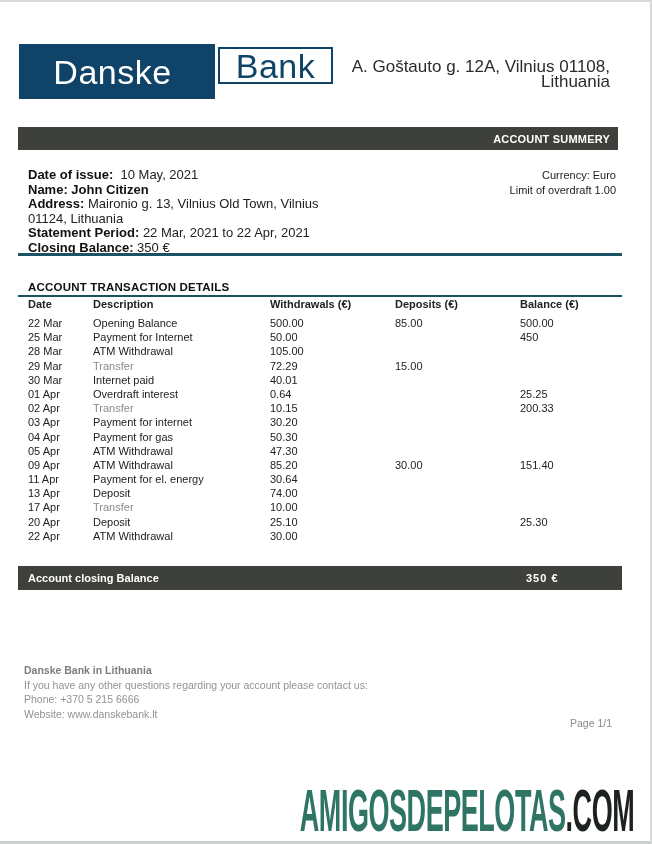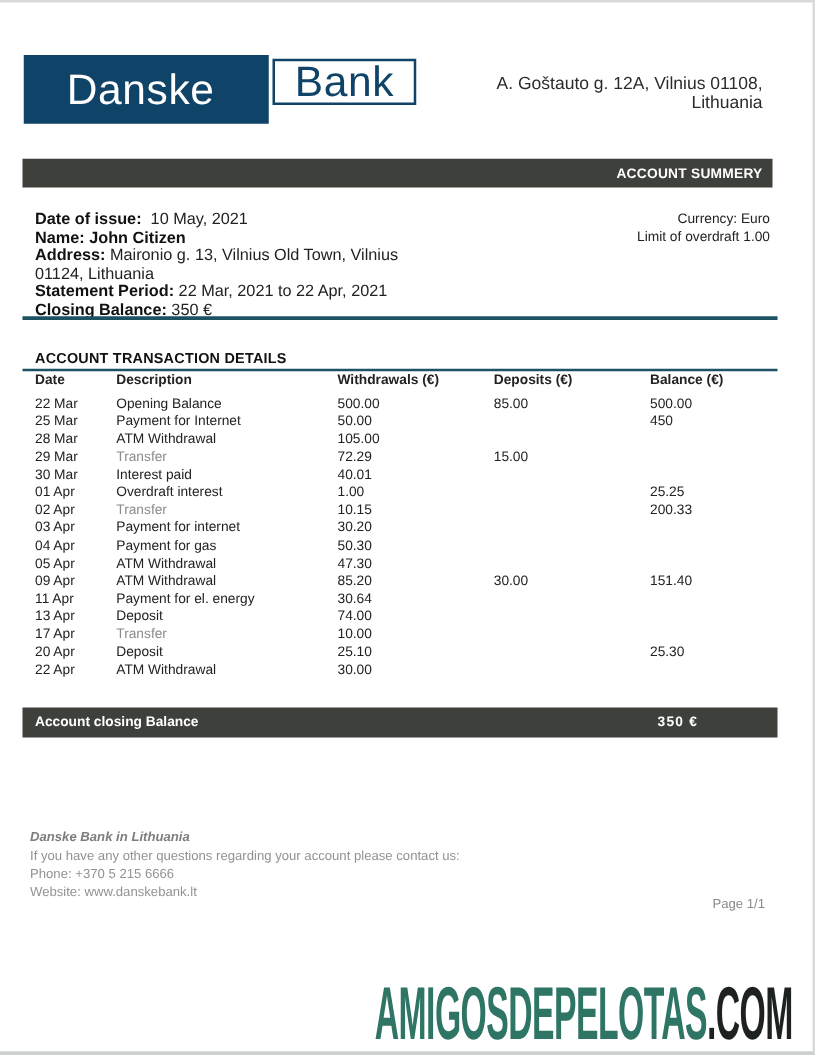--- a/index.html
+++ b/index.html
@@ -36,21 +36,21 @@
     display: flex; align-items: center; justify-content: center;
   }
   .logo-bank .logo-word {
     color: #0f4367; font-size: 34px; font-weight: 400;
     letter-spacing: 0.5px; line-height: 1;
   }
 
   
   .bank-address {
     position: absolute; top: 57px; right: 40px;
-    text-align: right; font-size: 14px; line-height: 15px; color: #2b2b2b;
+    text-align: right; font-size: 17px; line-height: 15px; color: #2b2b2b;
   }
 
   
   .summary-bar {
     position: absolute; left: 18px; top: 125px;
     width: 600px; height: 23px;
     background: #3e413b;
     display: flex; align-items: center; justify-content: flex-end;
   }
   .summary-bar span {
@@ -106,21 +106,21 @@
   .closing-bar .cb-value {
     position: absolute; left: 508px;
     color: #ffffff; font-weight: bold; font-size: 11px; letter-spacing: 1px;
   }
 
   
   .footer {
     position: absolute; left: 24px; top: 661px;
     font-size: 10.5px; line-height: 14.5px; color: #929292;
   }
-  .footer .f-title { font-weight: bold; color: #7d7d7d; font-style: italic; }
+  .footer .f-title { font-weight: bold; color: #7d7d7d; }
   .page-num {
     position: absolute; right: 38px; top: 715px;
     font-size: 10.5px; color: #8a8a8a;
   }
 
   
   .watermark {
     position: absolute; right: 16px; top: 779px;
     font-size: 60px; font-weight: bold; line-height: 1;
     white-space: nowrap; letter-spacing: -1px;
@@ -201,29 +201,29 @@
     </div>
       <div class="tx-row">
       <span class="cell c-date">29 Mar</span>
       <span class="cell c-desc muted">Transfer</span>
       <span class="cell c-withdrawal">72.29</span>
       <span class="cell c-deposit">15.00</span>
       <span class="cell c-balance"></span>
     </div>
       <div class="tx-row">
       <span class="cell c-date">30 Mar</span>
-      <span class="cell c-desc">Interest paid</span>
+      <span class="cell c-desc">Internet paid</span>
       <span class="cell c-withdrawal">40.01</span>
       <span class="cell c-deposit"></span>
       <span class="cell c-balance"></span>
     </div>
       <div class="tx-row">
       <span class="cell c-date">01 Apr</span>
       <span class="cell c-desc">Overdraft interest</span>
-      <span class="cell c-withdrawal">1.00</span>
+      <span class="cell c-withdrawal">0.64</span>
       <span class="cell c-deposit"></span>
       <span class="cell c-balance">25.25</span>
     </div>
       <div class="tx-row">
       <span class="cell c-date">02 Apr</span>
       <span class="cell c-desc muted">Transfer</span>
       <span class="cell c-withdrawal">10.15</span>
       <span class="cell c-deposit"></span>
       <span class="cell c-balance">200.33</span>
     </div>

